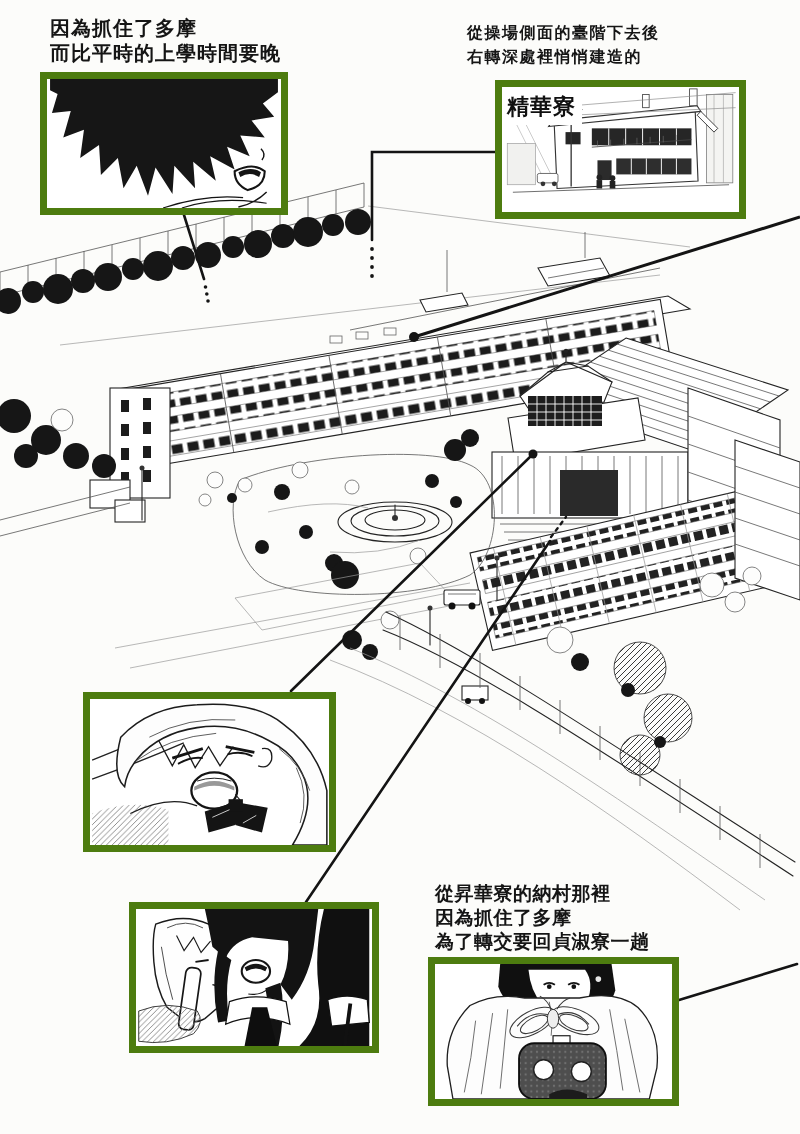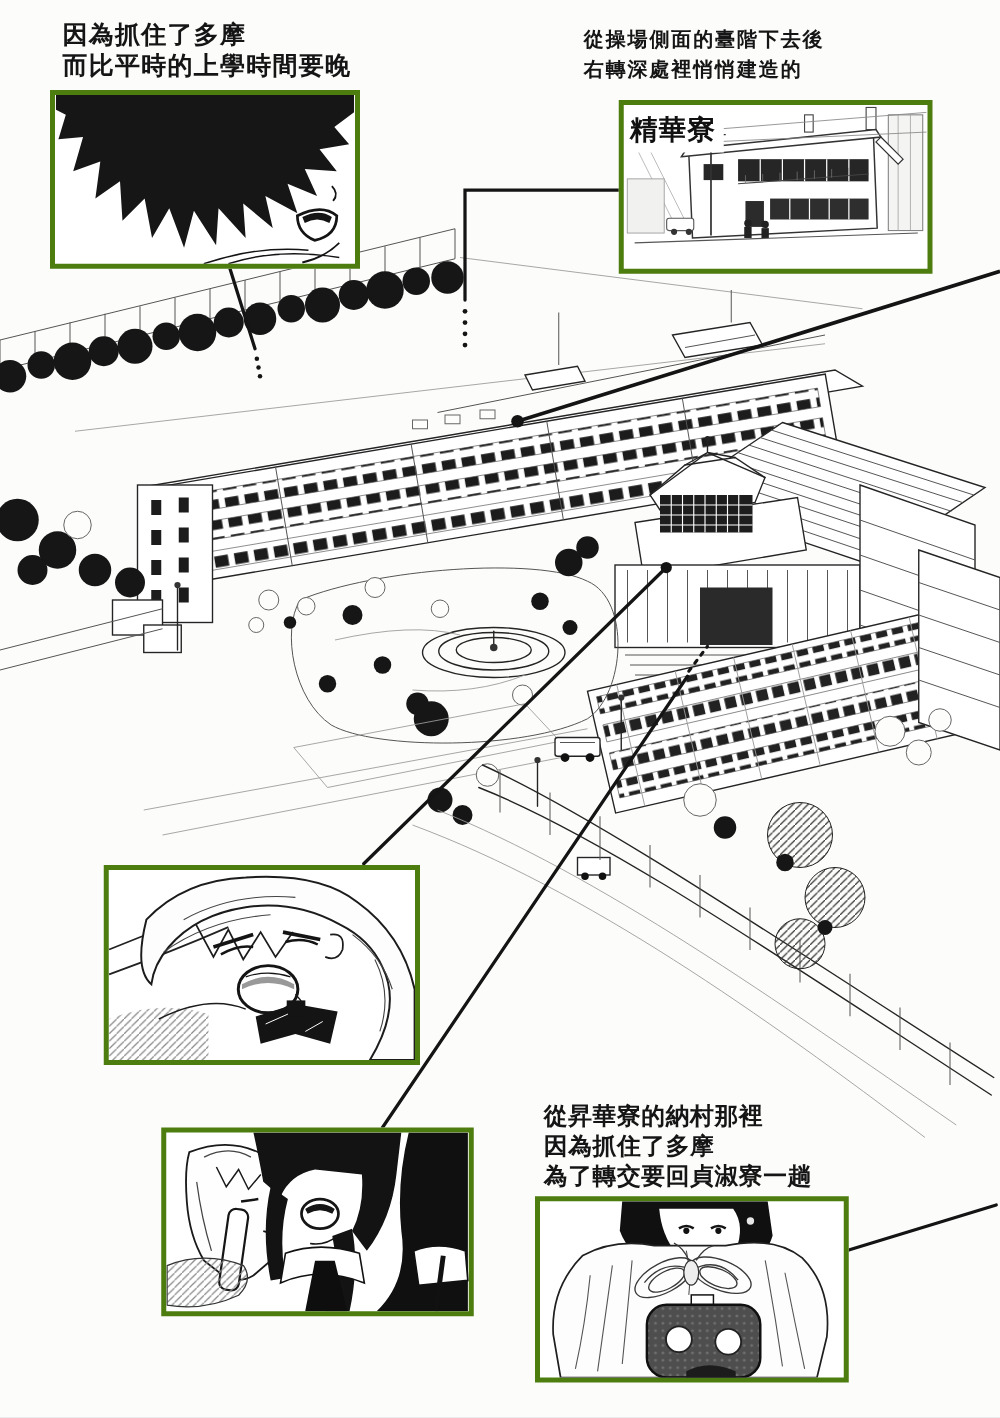--- a/index.html
+++ b/index.html
@@ -3,21 +3,21 @@
 <meta charset="utf-8">
 <style>
   html,body{margin:0;padding:0;background:#ddd;}
   .page{position:relative;width:800px;height:1134px;background:#fcfcfa;overflow:hidden;
         font-family:"Liberation Serif","DejaVu Serif",serif;color:#141414;}
   .campus{position:absolute;left:0;top:0;width:800px;height:1134px;}
   .caption{position:absolute;white-space:pre-line;font-weight:bold;color:#151515;}
   .cap-tl{left:50px;top:16px;font-size:20px;line-height:25px;letter-spacing:1px;}
   .cap-tr{left:467px;top:21px;font-size:16px;line-height:24px;letter-spacing:1.5px;}
   .cap-br{left:435px;top:882px;font-size:19px;line-height:24px;letter-spacing:0.5px;}
-  .panel{position:absolute;background:#fff;border:4px solid #4d7c0f;box-sizing:border-box;}
+  .panel{position:absolute;background:#fff;border:7px solid #4d7c0f;box-sizing:border-box;}
   .panel svg{display:block;width:100%;height:100%;}
   .p-boy{left:40px;top:72px;width:248px;height:143px;}
   .p-dorm{left:495px;top:80px;width:251px;height:139px;}
   .p-blonde{left:83px;top:692px;width:253px;height:160px;}
   .p-duo{left:129px;top:902px;width:250px;height:151px;}
   .p-wig{left:428px;top:957px;width:251px;height:149px;}
   .dorm-label{position:absolute;left:1px;top:4px;background:#fff;padding:1px 6px 3px 4px;
               font-family:"Liberation Sans","DejaVu Sans",sans-serif;font-weight:700;
               font-size:22px;letter-spacing:1px;color:#101010;z-index:2;}
   

